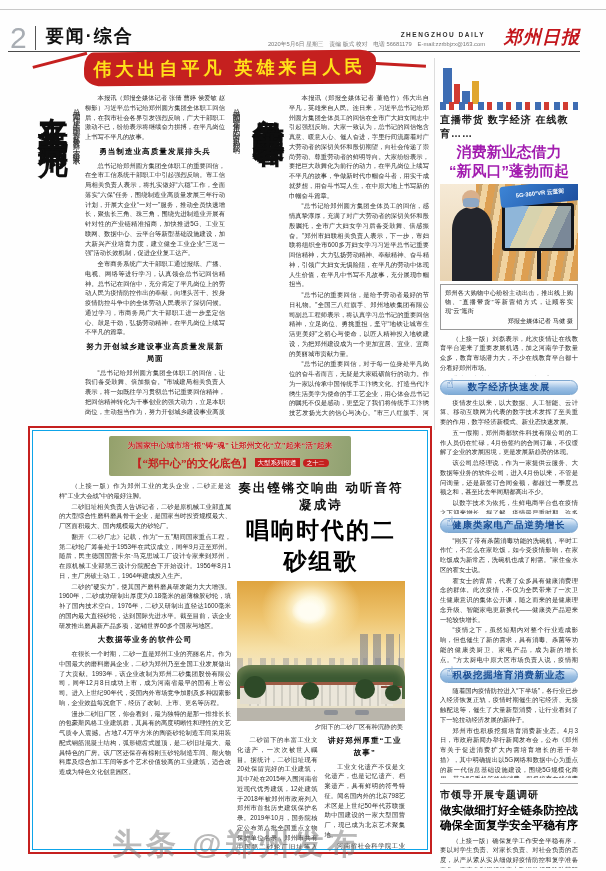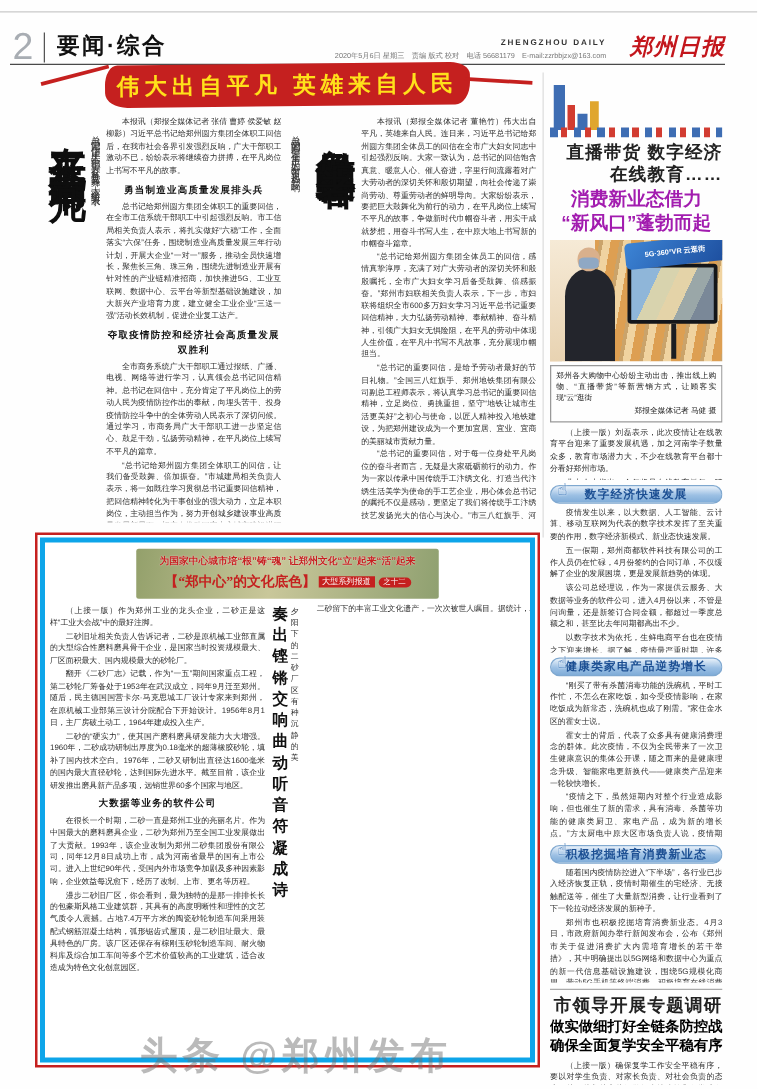--- a/index.html
+++ b/index.html
@@ -49,32 +49,32 @@
   .vt-small { writing-mode:vertical-rl; font-size:7.5px; letter-spacing:2px; line-height:1.4;
               color:#333; width:13px; padding-top:10px; }
   .stream { flex:1; font-size:6.3px; line-height:1.55; text-align:justify; overflow:hidden;
             color:#2c2c2c; padding:1px 3px 0 4px; }
   .t-p { text-indent:2em; margin-bottom:1px; }
   .t-h { font-weight:900; text-align:center; text-indent:0; font-size:7.6px; color:#111;
          margin:4px 0 3px; letter-spacing:1px; }
 
   
   .ersha { margin-top:8px; border:2.5px solid #c5201f; padding:2px; height:428px; background:#fff; }
-  .ersha-inner { border:4px solid #0ea5e9; height:100%; padding:5px 0; overflow:hidden; }
+  .ersha-inner { border:1px solid #0ea5e9; height:100%; padding:5px 22px; overflow:hidden; }
   .ersha-banner { width:242px; height:40px; margin:0 auto; border-radius:2px;
                   background:linear-gradient(100deg,#93a06b,#c9c79a 45%,#8fa070); text-align:center; }
   .eb1 { font-size:7.8px; color:#c5201f; font-weight:900; padding-top:4px; text-shadow:0 0 1px #fff; }
   .eb2 { margin-top:2px; }
   .eb2-a { font-size:11px; color:#c5201f; font-weight:900; font-family:"Liberation Serif",serif; }
   .eb2-b { font-size:6.5px; color:#fff; background:#c5201f; padding:1px 3px; margin-left:2px; vertical-align:2px; }
   .eb2-badge { font-size:6px; color:#fff; background:#c5201f; border-radius:8px; padding:1px 4px;
                margin-left:3px; vertical-align:2px; }
   .ersha-flex { display:flex; margin-top:4px; height:354px; }
   .ersha-left { width:182px; padding-right:6px; flex:none; }
-  .ersha-right { flex:1; display:flex; flex-direction:row; }
+  .ersha-right { flex:1; display:flex; flex-direction:column; }
   .ersha-kicker { font-size:12.5px; font-weight:700; letter-spacing:2px; text-align:center; color:#111; }
   .ersha-title { font-size:23px; font-weight:900; letter-spacing:2px; text-align:center; color:#000;
                  margin:1px 0 4px; }
   .caption { font-size:6.3px; text-align:right; color:#333; margin:2px 2px 3px 0; }
   .ersha-cols { column-count:2; column-gap:7px; height:152px; overflow:hidden; flex:none;
                 font-size:6.3px; line-height:1.55; text-align:justify; padding:0; }
 
   
   .photo-sunset { position:relative; height:140px; overflow:hidden; flex:none;
                   background:linear-gradient(180deg,#dfa43f 0%,#eec46e 26%,#f6e0a6 48%,#f3e6c4 62%,#e8e0c8 72%); }
@@ -102,21 +102,21 @@
   .mini-banner { position:relative; height:54px; overflow:hidden; }
   .sky-text { position:absolute; right:0; top:3px; text-align:center; color:#c5201f; font-weight:900;
               font-size:12px; line-height:1.4; font-family:"Liberation Serif","DejaVu Serif",serif; }
   .bld { position:absolute; bottom:6px; }
   .bld1 { left:3px; width:9px; height:36px; background:#3e6db3; }
   .bld2 { left:14px; width:6px; height:20px; background:#d23c31; }
   .bld3 { left:22px; width:8px; height:13px; background:#3e6db3; }
   .bld4 { left:32px; width:7px; height:23px; background:#e0a62e; }
   .sky-strip { position:absolute; bottom:0; left:0; right:0; height:8px;
                background:repeating-linear-gradient(90deg,#3e6db3 0 6px, transparent 6px 9px, #d23c31 9px 14px, transparent 14px 19px); }
-  .kicker-sm { font-size:14px; font-weight:700; text-align:right; letter-spacing:1px; color:#222;
+  .kicker-sm { font-size:10px; font-weight:700; text-align:left; letter-spacing:1px; color:#222;
                margin-top:3px; }
   .consumer-title { font-size:15px; font-weight:900; text-align:center; line-height:1.25; color:#a21caf;
                     margin:2px 0 3px; }
   .photo-vr { position:relative; height:97px; overflow:hidden;
               background:repeating-linear-gradient(100deg,#dd9f52 0 7px,#caa36a 7px 10px,#f0d3a0 10px 16px); }
   .photo-vr::before { content:""; position:absolute; left:0; top:0; bottom:0; width:26%;
                       background:linear-gradient(#f6ead6,#e8d3b2); }
   .lady { position:absolute; left:9%; bottom:0; width:29%; height:76%; background:#23252c;
           border-radius:45% 45% 6% 6% / 30% 30% 0 0; }
   .lady-head { position:absolute; left:16%; top:7%; width:13%; height:19%; background:#d9b08c; border-radius:50%; }
@@ -182,22 +182,22 @@
 
     <div class="top-articles">
       <article class="art-a">
         <div class="vt-big">在平凡岗位书写不凡</div>
         <div class="vt-small">总书记回信让广大干部职工群众备受鼓舞 大家纷纷表示</div>
         <div class="stream">
 
         <div class="seg t-p">本报讯（郑报全媒体记者 张倩 曹婷 侯爱敏 赵柳影）习近平总书记给郑州圆方集团全体职工回信后，在我市社会各界引发强烈反响，广大干部职工激动不已，纷纷表示将继续奋力拼搏，在平凡岗位上书写不平凡的故事。</div>
             <div class="seg t-h">勇当制造业高质量发展排头兵</div>
             <div class="seg t-p">总书记给郑州圆方集团全体职工的重要回信，在全市工信系统干部职工中引起强烈反响。市工信局相关负责人表示，将扎实做好“六稳”工作，全面落实“六保”任务，围绕制造业高质量发展三年行动计划，开展大企业“一对一”服务，推动全员快速增长，聚焦长三角、珠三角，围绕先进制造业开展有针对性的产业链精准招商，加快推进5G、工业互联网、数据中心、云平台等新型基础设施建设，加大新兴产业培育力度，建立健全工业企业“三送一强”活动长效机制，促进企业复工达产。</div>
-            <div class="seg t-h">夺取疫情防控和经济社会高质量发展双胜利</div>
             <div class="seg t-p">全市商务系统广大干部职工通过报纸、广播、电视、网络等进行学习，认真领会总书记回信精神。总书记在回信中，充分肯定了平凡岗位上的劳动人民为疫情防控作出的奉献，向埋头苦干、投身疫情防控斗争中的全体劳动人民表示了深切问候。通过学习，市商务局广大干部职工进一步坚定信心、鼓足干劲，弘扬劳动精神，在平凡岗位上续写不平凡的篇章。</div>
+            <div class="seg t-h">努力开创城乡建设事业高质量发展新局面</div>
             <div class="seg t-p">“总书记给郑州圆方集团全体职工的回信，让我们备受鼓舞、倍加振奋。”市城建局相关负责人表示，将一如既往学习贯彻总书记重要回信精神，把回信精神转化为干事创业的强大动力，立足本职岗位，主动担当作为，努力开创城乡建设事业高质量发展新局面，切实在推动国家中心城市建设进程中扛起使命、交好答卷。</div>
           </div>
       </article>
       <article class="art-b">
         <div class="vt-small">总书记的回信在全市广大妇女中引起热烈反响</div>
         <div class="vt-big">争做最美巾帼奋斗者</div>
         <div class="stream">
 
         <div class="seg t-p">本报讯（郑报全媒体记者 董艳竹）伟大出自平凡，英雄来自人民。连日来，习近平总书记给郑州圆方集团全体员工的回信在全市广大妇女同志中引起强烈反响。大家一致认为，总书记的回信饱含真意、暖意人心、催人奋进，字里行间流露着对广大劳动者的深切关怀和殷切期望，向社会传递了崇尚劳动、尊重劳动者的鲜明导向。大家纷纷表示，要把巨大鼓舞化为前行的动力，在平凡岗位上续写不平凡的故事，争做新时代巾帼奋斗者，用实干成就梦想，用奋斗书写人生，在中原大地上书写新的巾帼奋斗篇章。</div>
             <div class="seg t-p">“总书记给郑州圆方集团全体员工的回信，感情真挚淳厚，充满了对广大劳动者的深切关怀和殷殷嘱托，全市广大妇女学习后备受鼓舞、倍感振奋。”郑州市妇联相关负责人表示，下一步，市妇联将组织全市600多万妇女学习习近平总书记重要回信精神，大力弘扬劳动精神、奉献精神、奋斗精神，引领广大妇女无惧险阻，在平凡的劳动中体现人生价值，在平凡中书写不凡故事，充分展现巾帼担当。</div>
@@ -221,20 +221,21 @@
           <div class="seg t-p">（上接一版）作为郑州工业的龙头企业，二砂正是这样“工业大会战”中的最好注脚。</div>
               <div class="seg t-p">二砂旧址相关负责人告诉记者，二砂是原机械工业部直属的大型综合性磨料磨具骨干企业，是国家当时投资规模最大、厂区面积最大、国内规模最大的砂轮厂。</div>
               <div class="seg t-p">翻开《二砂厂志》记载，作为“一五”期间国家重点工程，第二砂轮厂筹备处于1953年在武汉成立，同年9月迁至郑州。随后，民主德国国营卡尔·马克思城工厂设计专家来到郑州，在原机械工业部第三设计分院配合下开始设计。1956年8月1日，主厂房破土动工，1964年建成投入生产。</div>
               <div class="seg t-p">二砂的“硬实力”，使其国产磨料磨具研发能力大大增强。1960年，二砂成功研制出厚度为0.18毫米的超薄橡胶砂轮，填补了国内技术空白。1976年，二砂又研制出直径达1600毫米的国内最大直径砂轮，达到国际先进水平。截至目前，该企业研发推出磨具新产品多项，远销世界60多个国家与地区。</div>
               <div class="seg t-h">大数据等业务的软件公司</div>
               <div class="seg t-p">在很长一个时期，二砂一直是郑州工业的亮丽名片。作为中国最大的磨料磨具企业，二砂为郑州乃至全国工业发展做出了大贡献。1993年，该企业改制为郑州二砂集团股份有限公司，同年12月8日成功上市，成为河南省最早的国有上市公司。进入上世纪90年代，受国内外市场竞争加剧及多种因素影响，企业效益每况愈下，经历了改制、上市、更名等历程。</div>
               <div class="seg t-p">漫步二砂旧厂区，你会看到，最为独特的是那一排排长长的包豪斯风格工业建筑群，其具有的高度明晰性和理性的文艺气质令人震撼。占地7.4万平方米的陶瓷砂轮制造车间采用装配式钢筋混凝土结构，弧形锯齿式屋顶，是二砂旧址最大、最具特色的厂房。该厂区还保存有棕刚玉砂轮制造车间、耐火物料库及综合加工车间等多个艺术价值较高的工业建筑，适合改造成为特色文化创意园区。</div>
             </div>
           <div class="ersha-right">
             <div class="ersha-kicker">奏出铿锵交响曲 动听音符凝成诗</div>
+            <h1 class="ersha-title">唱响时代的二砂组歌</h1>
             <div class="photo-sunset">
               <div class="sun-glow"></div>
               <div class="sun-core"></div>
               <div class="far-city"></div>
               <div class="towers-r"></div>
               <div class="treeline"></div>
               <div class="bldg"></div>
               <div class="bldg-wing wing-l"></div>
               <div class="bldg-wing wing-r"></div>
               <div class="fg-blob" style="left:4%; top:68%; width:22px; height:22px;"></div>

